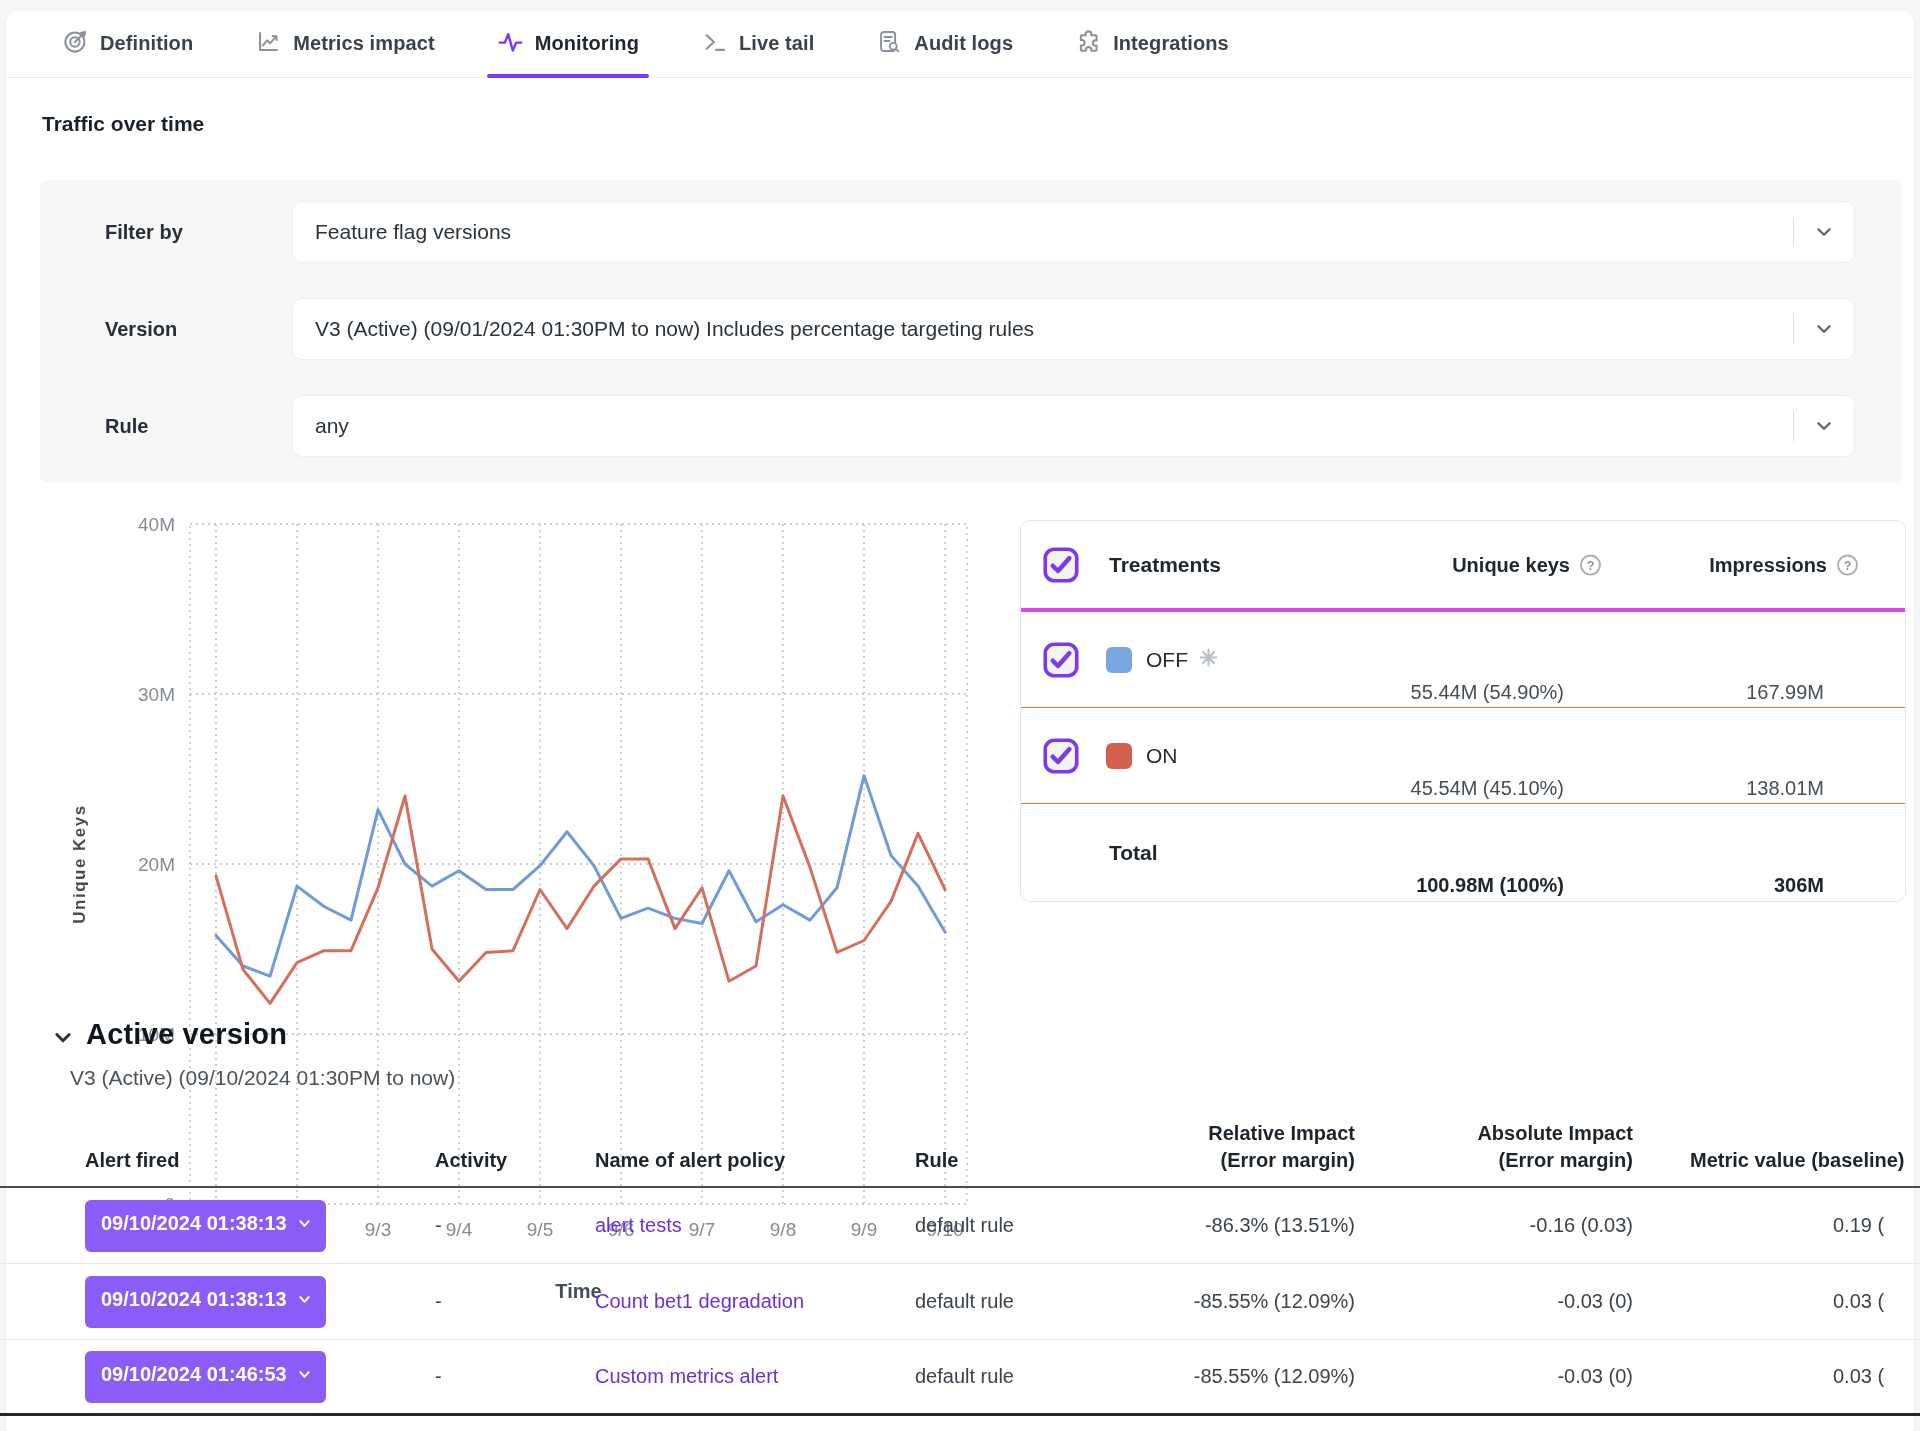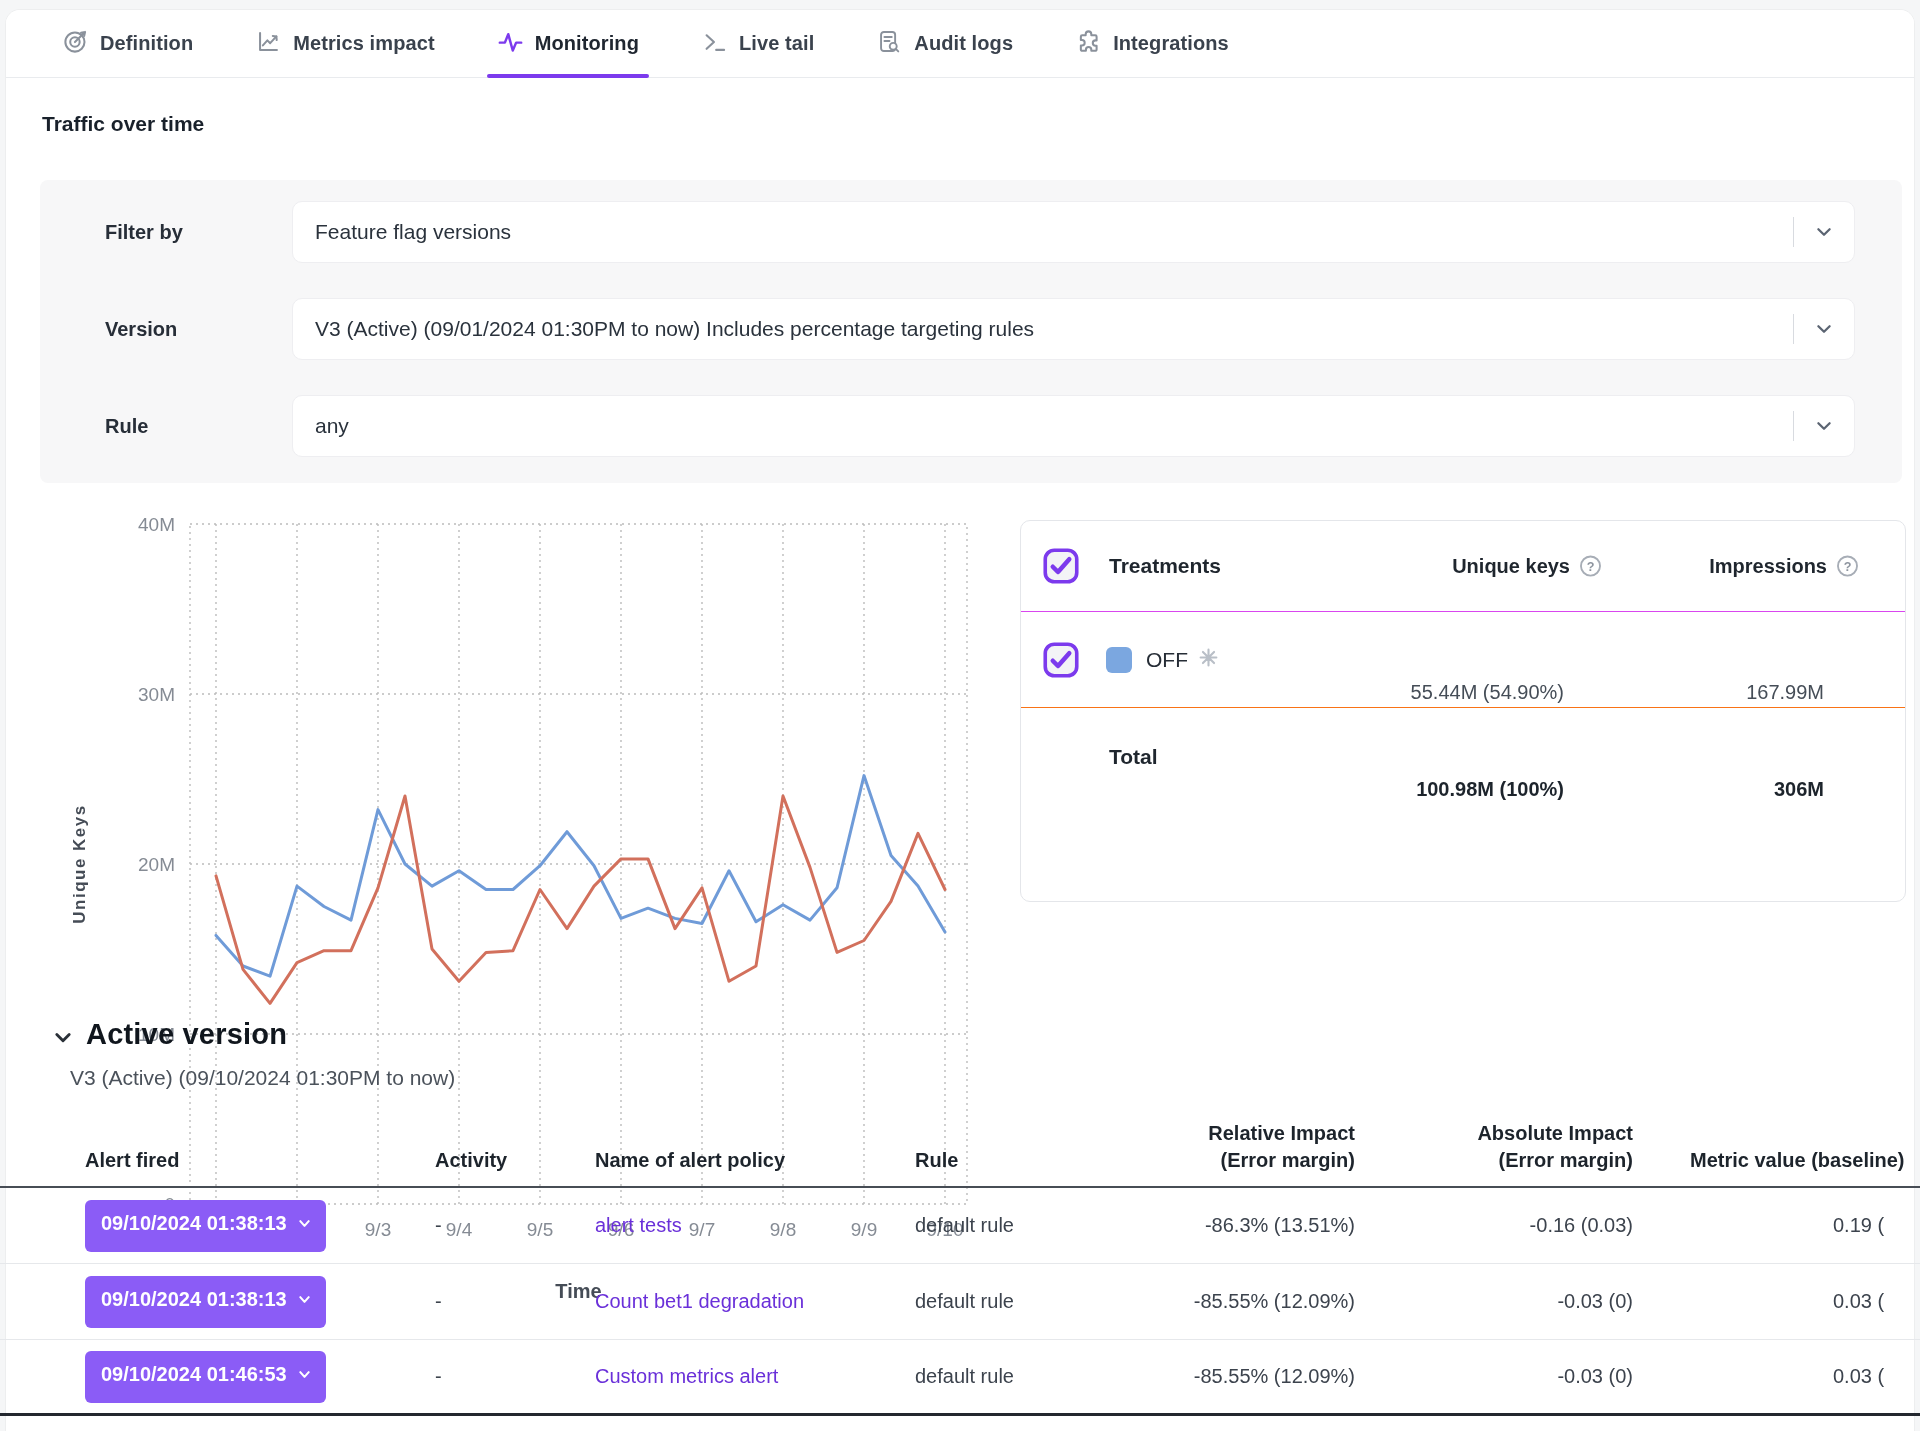--- a/index.html
+++ b/index.html
@@ -37,21 +37,21 @@
   .select .sel-caret { width:60px; display:flex; justify-content:center; align-items:center; }
   .select .sel-caret svg { width:18px; height:18px; }
 
   
   .chart-wrap { position:absolute; left:55px; top:500px; width:930px; height:820px; }
 
   
   .treat-panel { position:absolute; left:1020px; top:520px; width:886px; height:382px;
                  border:1px solid #e4e6ea; border-radius:10px; background:#fff; }
   .t-row { position:relative; }
-  .t-head { height:91px; border-bottom:1px solid #d946ef; }
+  .t-head { height:91px; border-bottom:4px solid #d946ef; }
   .t-data { height:96px; border-bottom:1px solid #f97316; }
   .t-total { height:97px; }
   .cb { position:absolute; left:22px; top:50%; transform:translateY(-50%); width:36px; height:36px; cursor:pointer; }
   .t-title { position:absolute; left:88px; top:50%; transform:translateY(-50%);
              font-size:21px; font-weight:700; color:#1f262e; }
   .col-head { position:absolute; top:50%; transform:translateY(-50%); display:flex; align-items:center; gap:9px; }
   .col-head .ch-label { font-size:20px; font-weight:700; color:#1f262e; }
   .uk-head { right:303px; } .imp-head { right:46px; }
   .swatch { position:absolute; left:85px; top:50%; transform:translateY(-50%); width:26px; height:26px; border-radius:6px; }
   .t-name { position:absolute; left:125px; top:50%; transform:translateY(-50%); font-size:21px;
@@ -274,20 +274,35 @@
       <span>
         <svg viewBox="0 0 20 20" width="21" height="21" stroke="#b9bfc7" stroke-width="2" stroke-linecap="round">
           <path d="M10 2.5 V17.5 M2.5 10 H17.5 M4.7 4.7 L15.3 15.3 M15.3 4.7 L4.7 15.3"></path>
         </svg>
       </span>
     </span>
     <span class="t-val uk-val">55.44M (54.90%)</span>
     <span class="t-val imp-val">167.99M</span>
   </div>
 
+  <div class="t-row t-data">
+    <span class="cb">
+      <svg viewBox="0 0 24 24">
+              <rect x="1.5" y="1.5" width="21" height="21" rx="6" fill="#f3f3f6" stroke="#7c3aed" stroke-width="2.4"></rect>
+              <path d="M6.5 12.5 L10 16 L17.5 7.5" stroke="#7c3aed" stroke-width="3" fill="none" stroke-linecap="round" stroke-linejoin="round"></path>
+            </svg>
+    </span>
+    <span class="swatch" style="background: rgb(210, 96, 74);"></span>
+    <span class="t-name">
+      <span>ON</span>
+
+    </span>
+    <span class="t-val uk-val">45.54M (45.10%)</span>
+    <span class="t-val imp-val">138.01M</span>
+  </div>
 </div>
 
     <div class="t-row t-total">
       <span class="t-title">Total</span>
       <span class="t-val uk-val">100.98M (100%)</span>
       <span class="t-val imp-val">306M</span>
     </div>
   </div>
 
   <div class="av-head">

